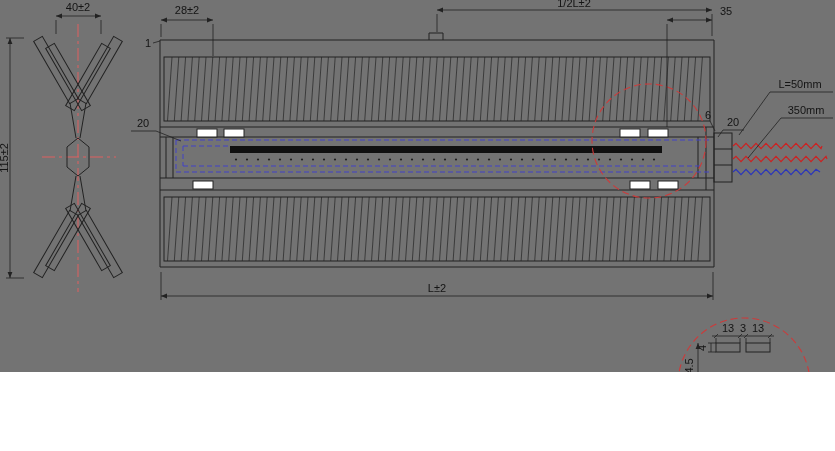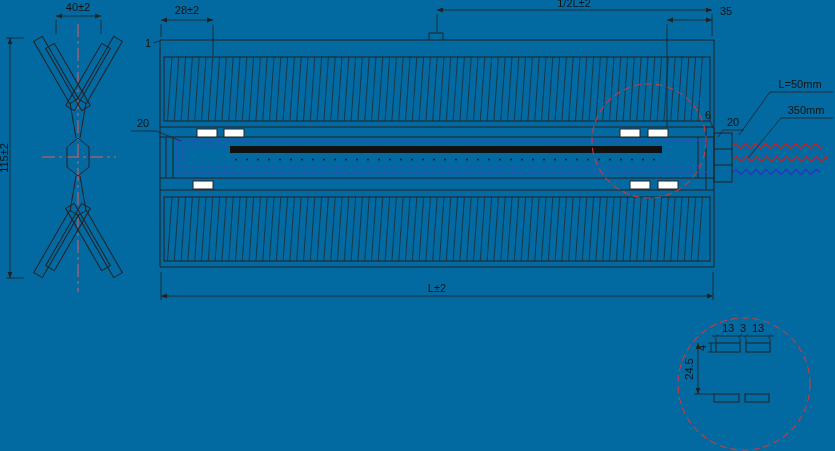--- a/index.html
+++ b/index.html
@@ -4,21 +4,21 @@
 <style>
   :root{
     --line:#222222;
     --center-red:#e06060;
     --circle-red:#cc3b3b;
     --element-blue:#4343c8;
     --wire-red:#cc2222;
     --wire-blue:#2a35bb;
   }
   html,body{margin:0;padding:0;background:#ffffff}
-  .stage{position:relative;width:835px;height:451px;background:#0369a1;overflow:hidden;
+  .stage{position:relative;width:835px;height:372px;background:#737373;overflow:hidden;
          font-family:"Liberation Sans",sans-serif}
   svg text{font-family:"Liberation Sans",sans-serif;font-size:11px;fill:#141414}
   .ln   {stroke:var(--line);stroke-width:1;fill:none}
   .lnf  {stroke:var(--line);stroke-width:1;fill:#ffffff}
   .thin {stroke:var(--line);stroke-width:.7;fill:none}
   .dim  {stroke:var(--line);stroke-width:.8;fill:none}
   .centerred{stroke:var(--center-red);stroke-width:1;fill:none;stroke-dasharray:13 4 3 4}
   .redcirc{stroke:var(--circle-red);stroke-width:1.1;fill:none;stroke-dasharray:7 4}
   .bluedash{stroke:var(--element-blue);stroke-width:1;fill:none;stroke-dasharray:5 3}
   .wred {stroke:var(--wire-red);stroke-width:1.2;fill:none}

